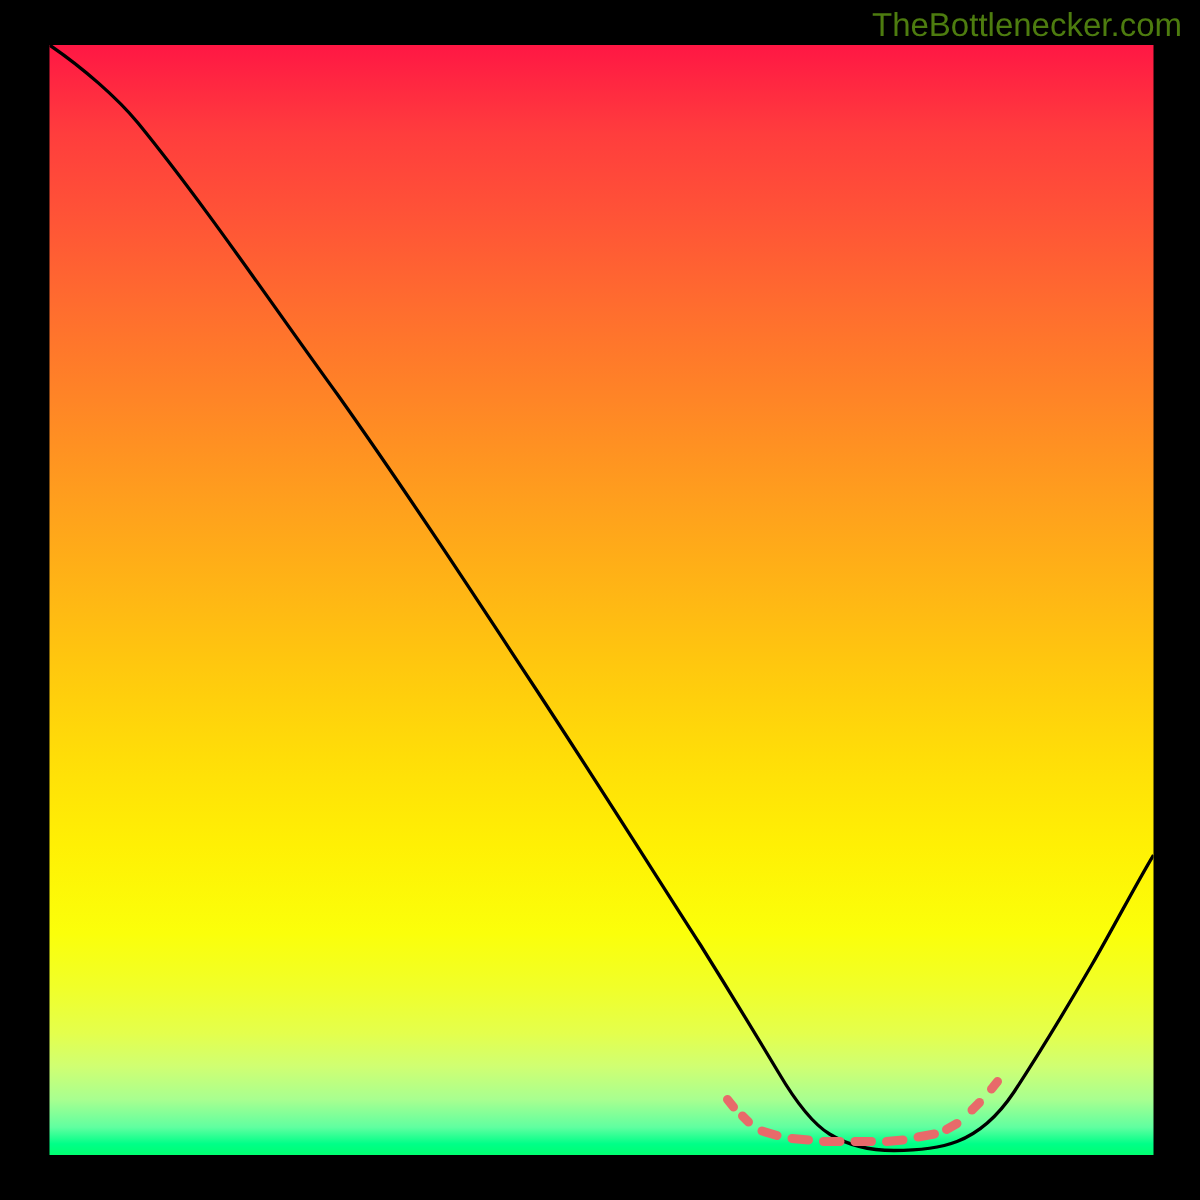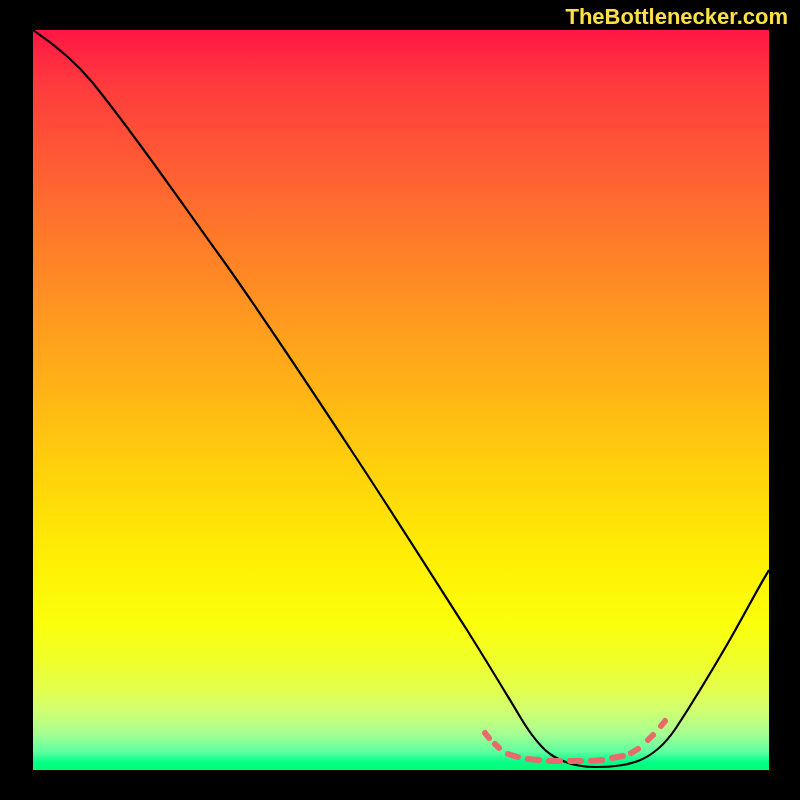--- a/index.html
+++ b/index.html
@@ -14,23 +14,23 @@
   .chart-container {
     position: relative;
     width: 800px;
     height: 800px;
     background: #000;
   }
   .watermark {
     position: absolute;
     top: 4px;
     right: 12px;
-    color: #fde047;
+    color: #4d7c0f;
     font-size: 22px;
-    font-weight: bold;
+    font-weight: normal;
     z-index: 10;
   }
   .plot-area {
     position: absolute;
     left: 33px;
     top: 30px;
     width: 736px;
     height: 740px;
     background: linear-gradient(to bottom,
       #ff1744 0%,

